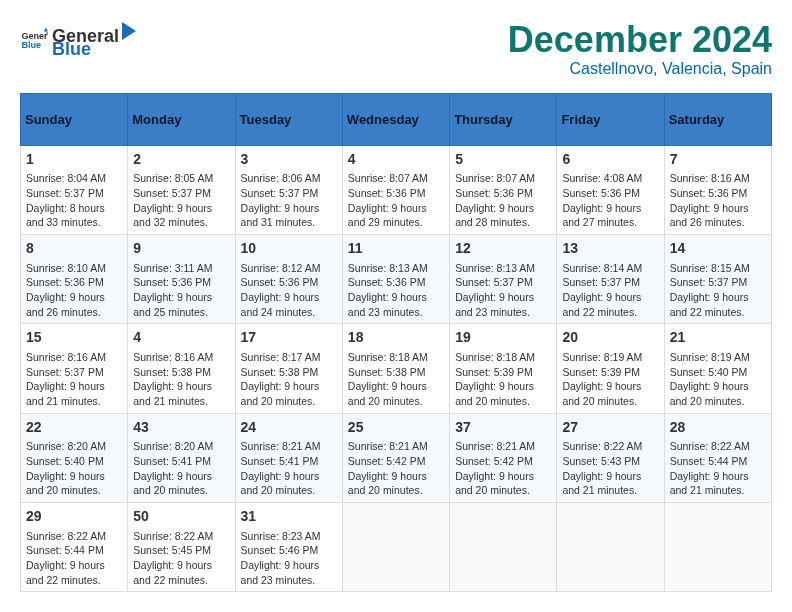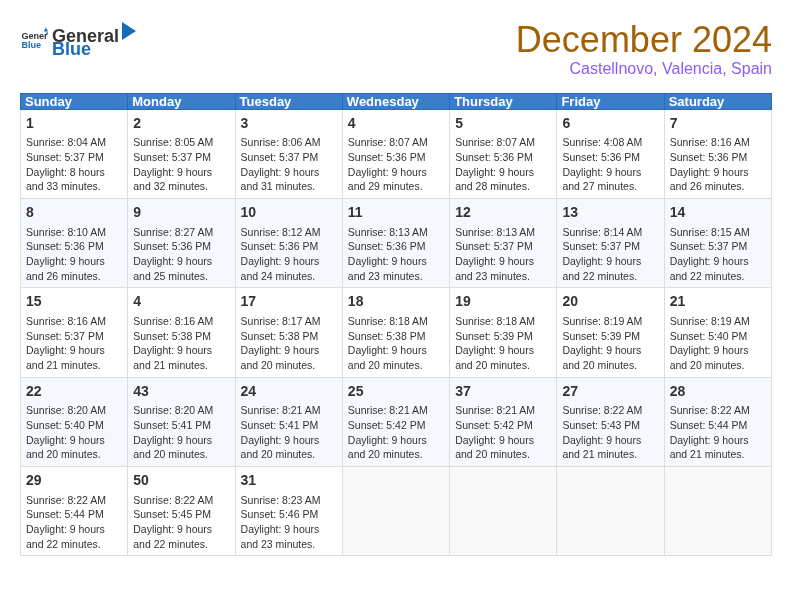--- a/index.html
+++ b/index.html
@@ -23,39 +23,39 @@
     }
     .logo-icon {
       width: 28px;
       height: 28px;
     }
     .title-section {
       text-align: right;
     }
     .month-title {
       font-size: 36px;
-      font-weight: normal;
-      color: #a16207;
+      font-weight: bold;
+      color: #0f766e;
       line-height: 1.1;
     }
     .location-title {
       font-size: 16px;
-      color: #8b5cf6;
+      color: #0369a1;
     }
     .calendar-table {
       width: 100%;
       border-collapse: collapse;
       border: 1px solid #ccc;
     }
     .calendar-table th {
       background-color: #3a7ec8;
-      color: #ffffff;
+      color: #0f172a;
       font-size: 13px;
       font-weight: bold;
-      padding: 0 4px;
+      padding: 18px 4px;
       text-align: left;
       border: 1px solid #2a6ab8;
     }
     .calendar-table td {
       vertical-align: top;
       border: 1px solid #ddd;
       padding: 4px 5px;
       width: calc(100% / 7);
       min-height: 80px;
       background: #fff;
@@ -162,21 +162,21 @@
       </tr>
       <tr>
         <td>
         <span class="day-number">8</span>
         <span>Sunrise: 8:10 AM</span><br>
         <span>Sunset: 5:36 PM</span><br>
         <span>Daylight: 9 hours and 26 minutes.</span>
       </td>
         <td>
         <span class="day-number">9</span>
-        <span>Sunrise: 8:27 AM</span><br>
+        <span>Sunrise: 3:11 AM</span><br>
         <span>Sunset: 5:36 PM</span><br>
         <span>Daylight: 9 hours and 25 minutes.</span>
       </td>
         <td>
         <span class="day-number">10</span>
         <span>Sunrise: 8:12 AM</span><br>
         <span>Sunset: 5:36 PM</span><br>
         <span>Daylight: 9 hours and 24 minutes.</span>
       </td>
         <td>

